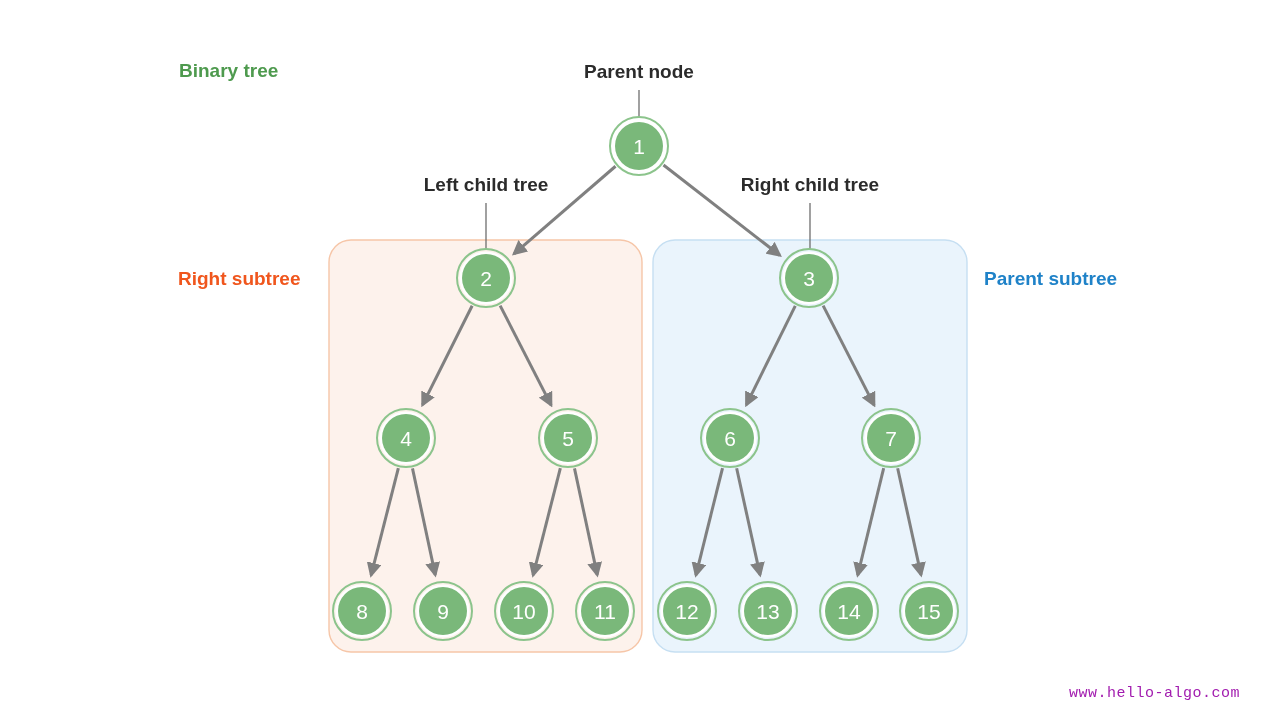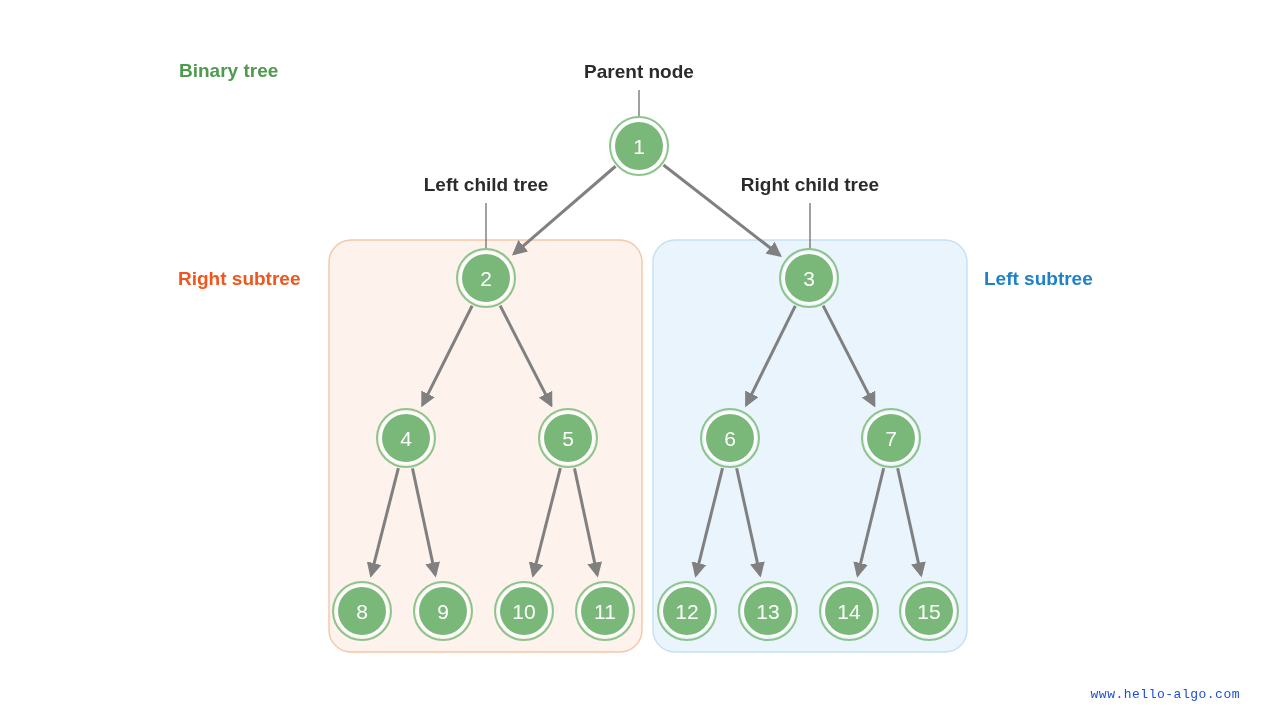--- a/index.html
+++ b/index.html
@@ -41,22 +41,22 @@
   .node-num {
     font-family: "Liberation Sans", sans-serif;
     font-size: 21px;
     fill: #ffffff;
   }
   .watermark {
     position: absolute;
     right: 40px;
     bottom: 18px;
     font-family: "Liberation Mono", monospace;
-    font-size: 13px;
-    color: #1d4ed8;
+    font-size: 15px;
+    color: #a21caf;
     letter-spacing: 0.5px;
   }
 </style>
 </head>
 <body>
 
 <div id="canvas">
 
   <svg id="diagram-svg" viewBox="0 0 1280 720">
     <defs>
@@ -180,21 +180,21 @@
           <circle cx="929" cy="611" r="24" fill="#7ab87a"></circle>
           <text x="929" y="618.5" text-anchor="middle" class="node-num">15</text>
         </g>
       </g>
   </svg>
 
   <div class="panel-label" style="left:179px; top:60px; color:#4e9a4e;">Binary tree</div>
 
   <div class="panel-label" style="left:178px; top:268px; color:#f0561d;">Right subtree</div>
 
-  <div class="panel-label" style="left:984px; top:268px; color:#1f82c8;">Left subtree</div>
+  <div class="panel-label" style="left:984px; top:268px; color:#1f82c8;">Parent subtree</div>
 
   <div id="annotations-layer">
       <div class="node-label" style="left: 639px; top: 61px; transform: translateX(-50%);">Parent node</div>
       <div class="node-label" style="left: 486px; top: 174px; transform: translateX(-50%);">Left child tree</div>
       <div class="node-label" style="left: 810px; top: 174px; transform: translateX(-50%);">Right child tree</div>
     </div>
 
   <div class="watermark">www.hello-algo.com</div>
 
 </div>

